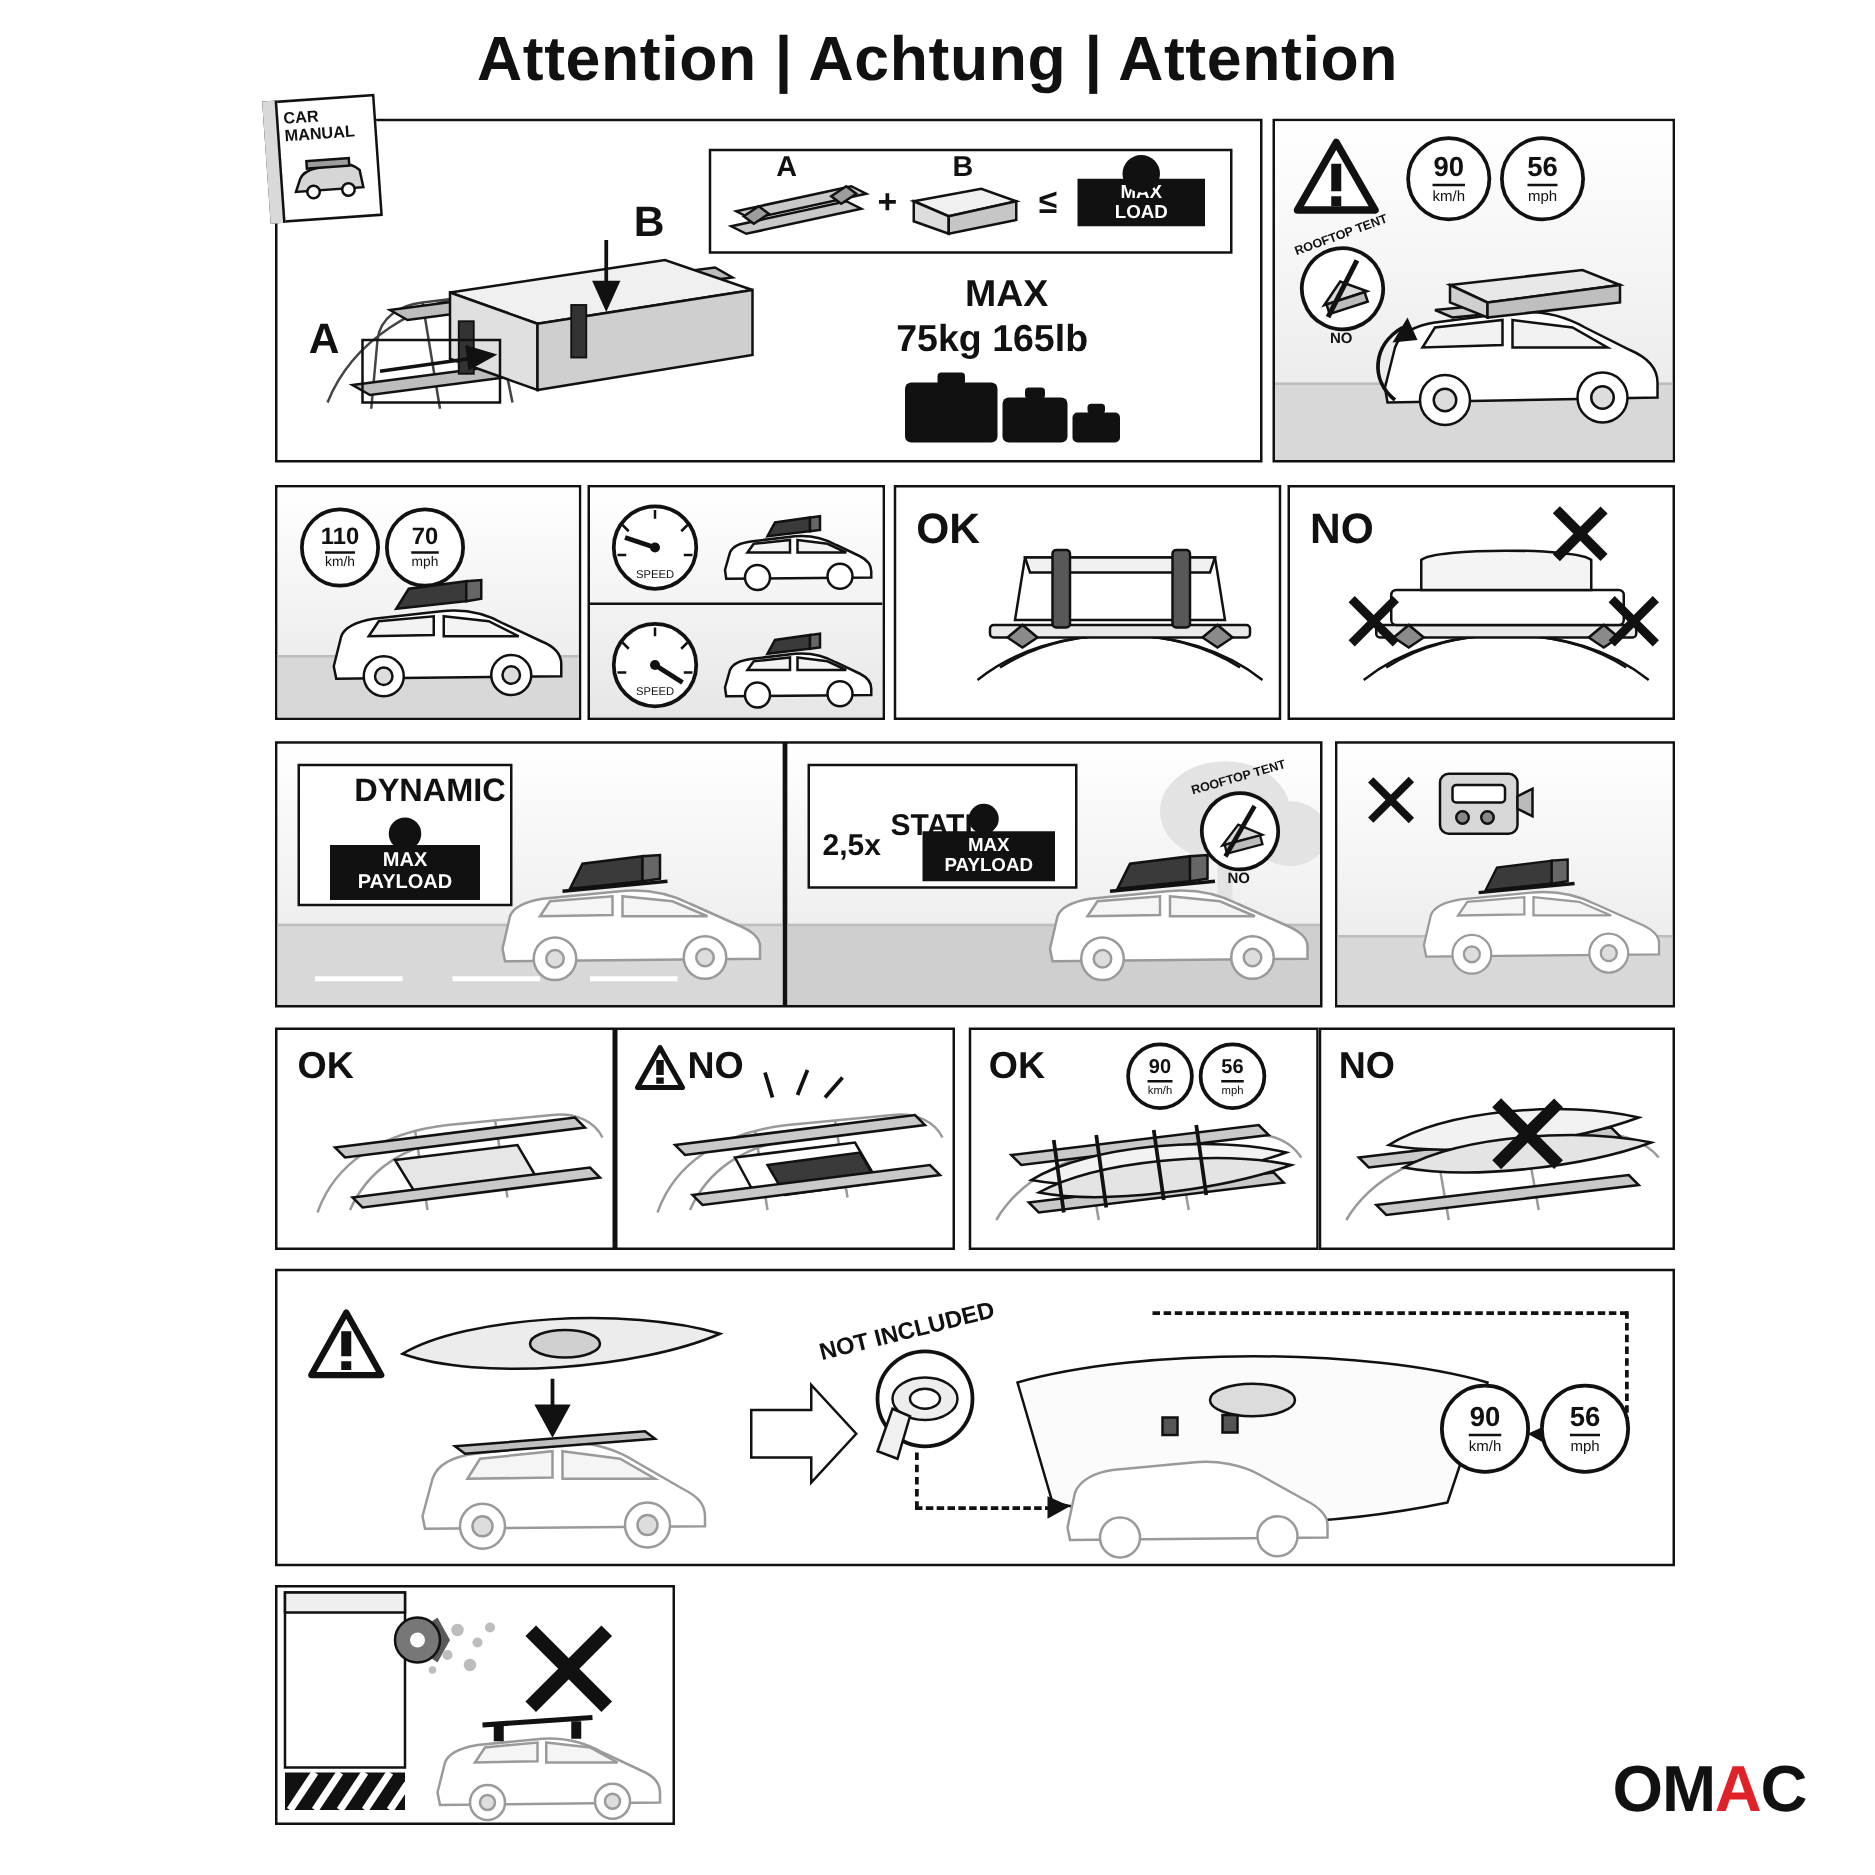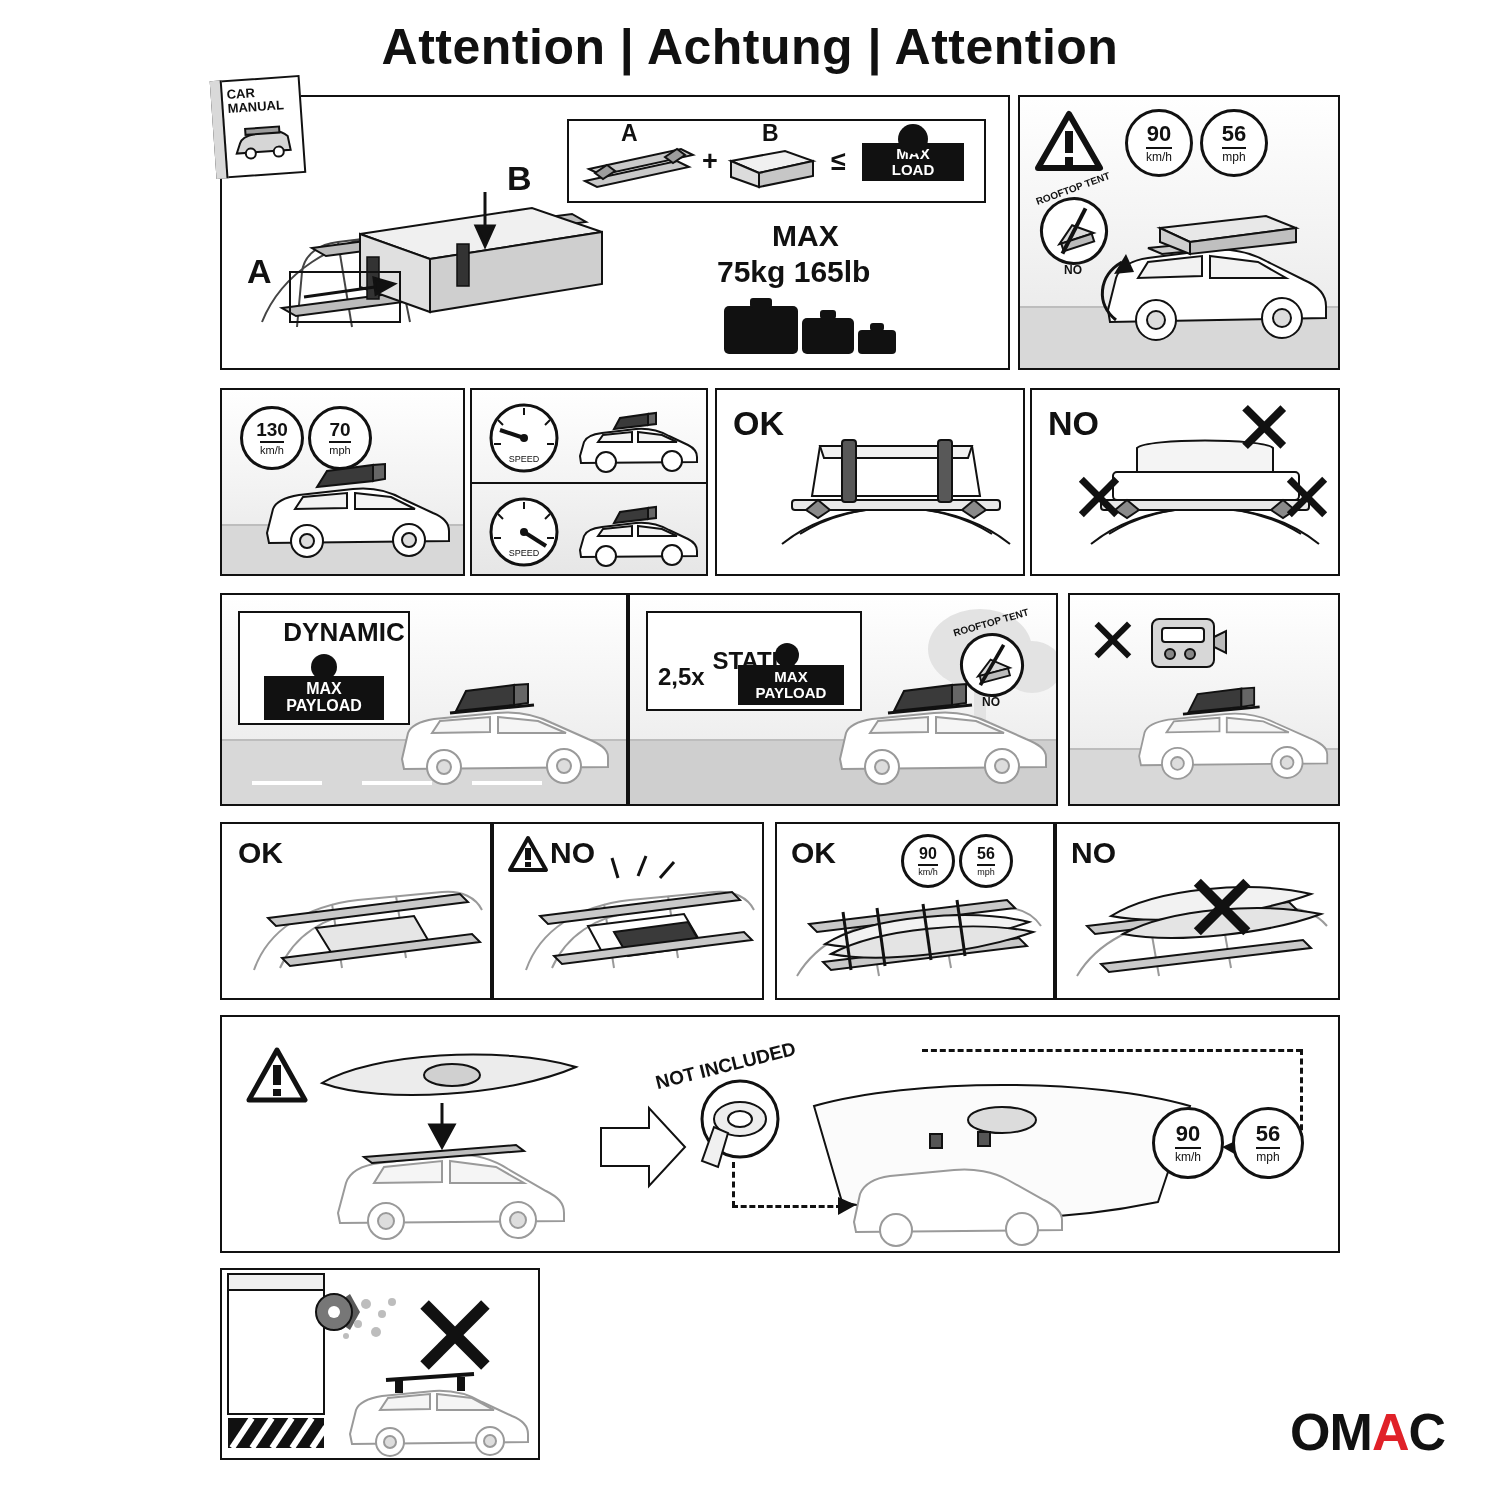--- a/index.html
+++ b/index.html
@@ -231,21 +231,21 @@
       <path d="M26 128 C6 112 8 84 32 70"></path>
     </g>
     <polygon points="36,62 24,82 44,80" fill="#111"></polygon>
   </svg>
 </div>
 
 <div class="panel" style="left:220px;top:388px;width:245px;height:188px;">
   <div class="sky"></div>
   <div class="ground"></div>
   <div class="badge" style="left:18px;top:16px;width:58px;height:58px;">
-    <span class="num" style="font-size:19px;">130</span>
+    <span class="num" style="font-size:19px;">110</span>
     <span class="unit" style="font-size:11px;">km/h</span>
   </div>
   <div class="badge" style="left:86px;top:16px;width:58px;height:58px;">
     <span class="num" style="font-size:19px;">70</span>
     <span class="unit" style="font-size:11px;">mph</span>
   </div>
   <svg style="position:absolute;left:35px;top:55px;" width="200" height="120" viewBox="0 0 200 120">
     <g fill="#fff" stroke="#111" stroke-width="2">
       <path d="M10 88 L16 64 C19 56 30 52 42 50 L96 44 C114 42 132 46 146 54 L176 68 C186 72 192 78 192 86 L192 96 L12 98 Z"></path>
       <circle cx="50" cy="96" r="16"></circle>

